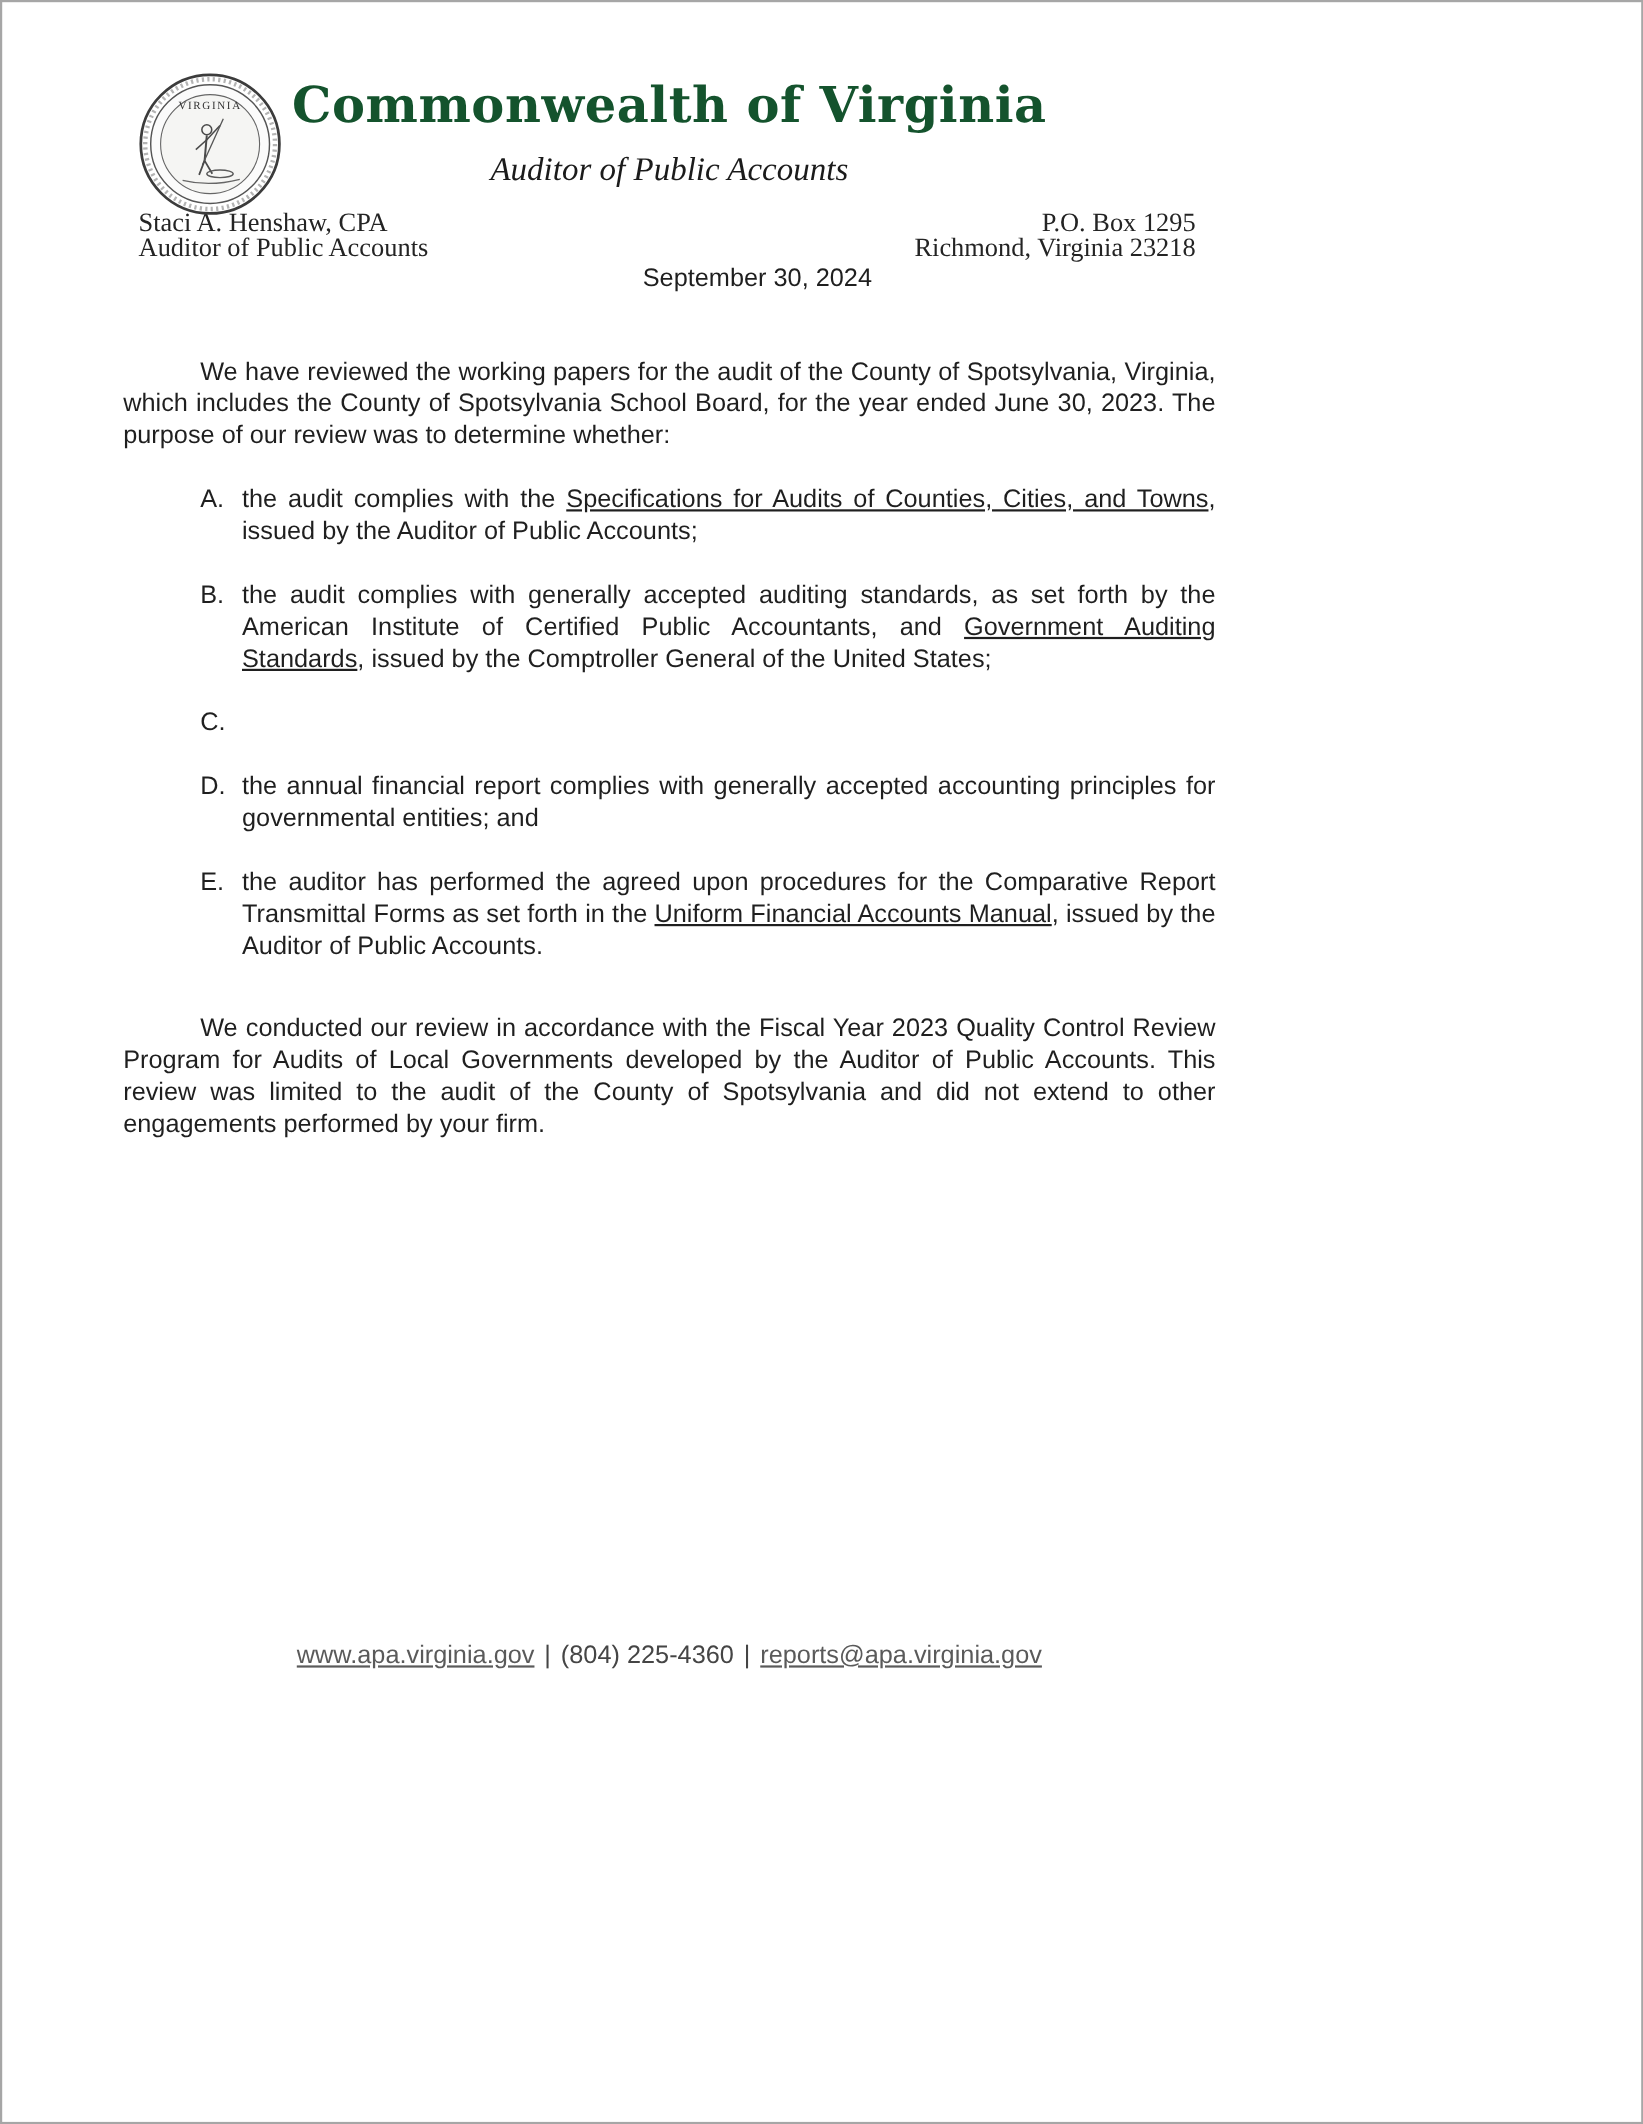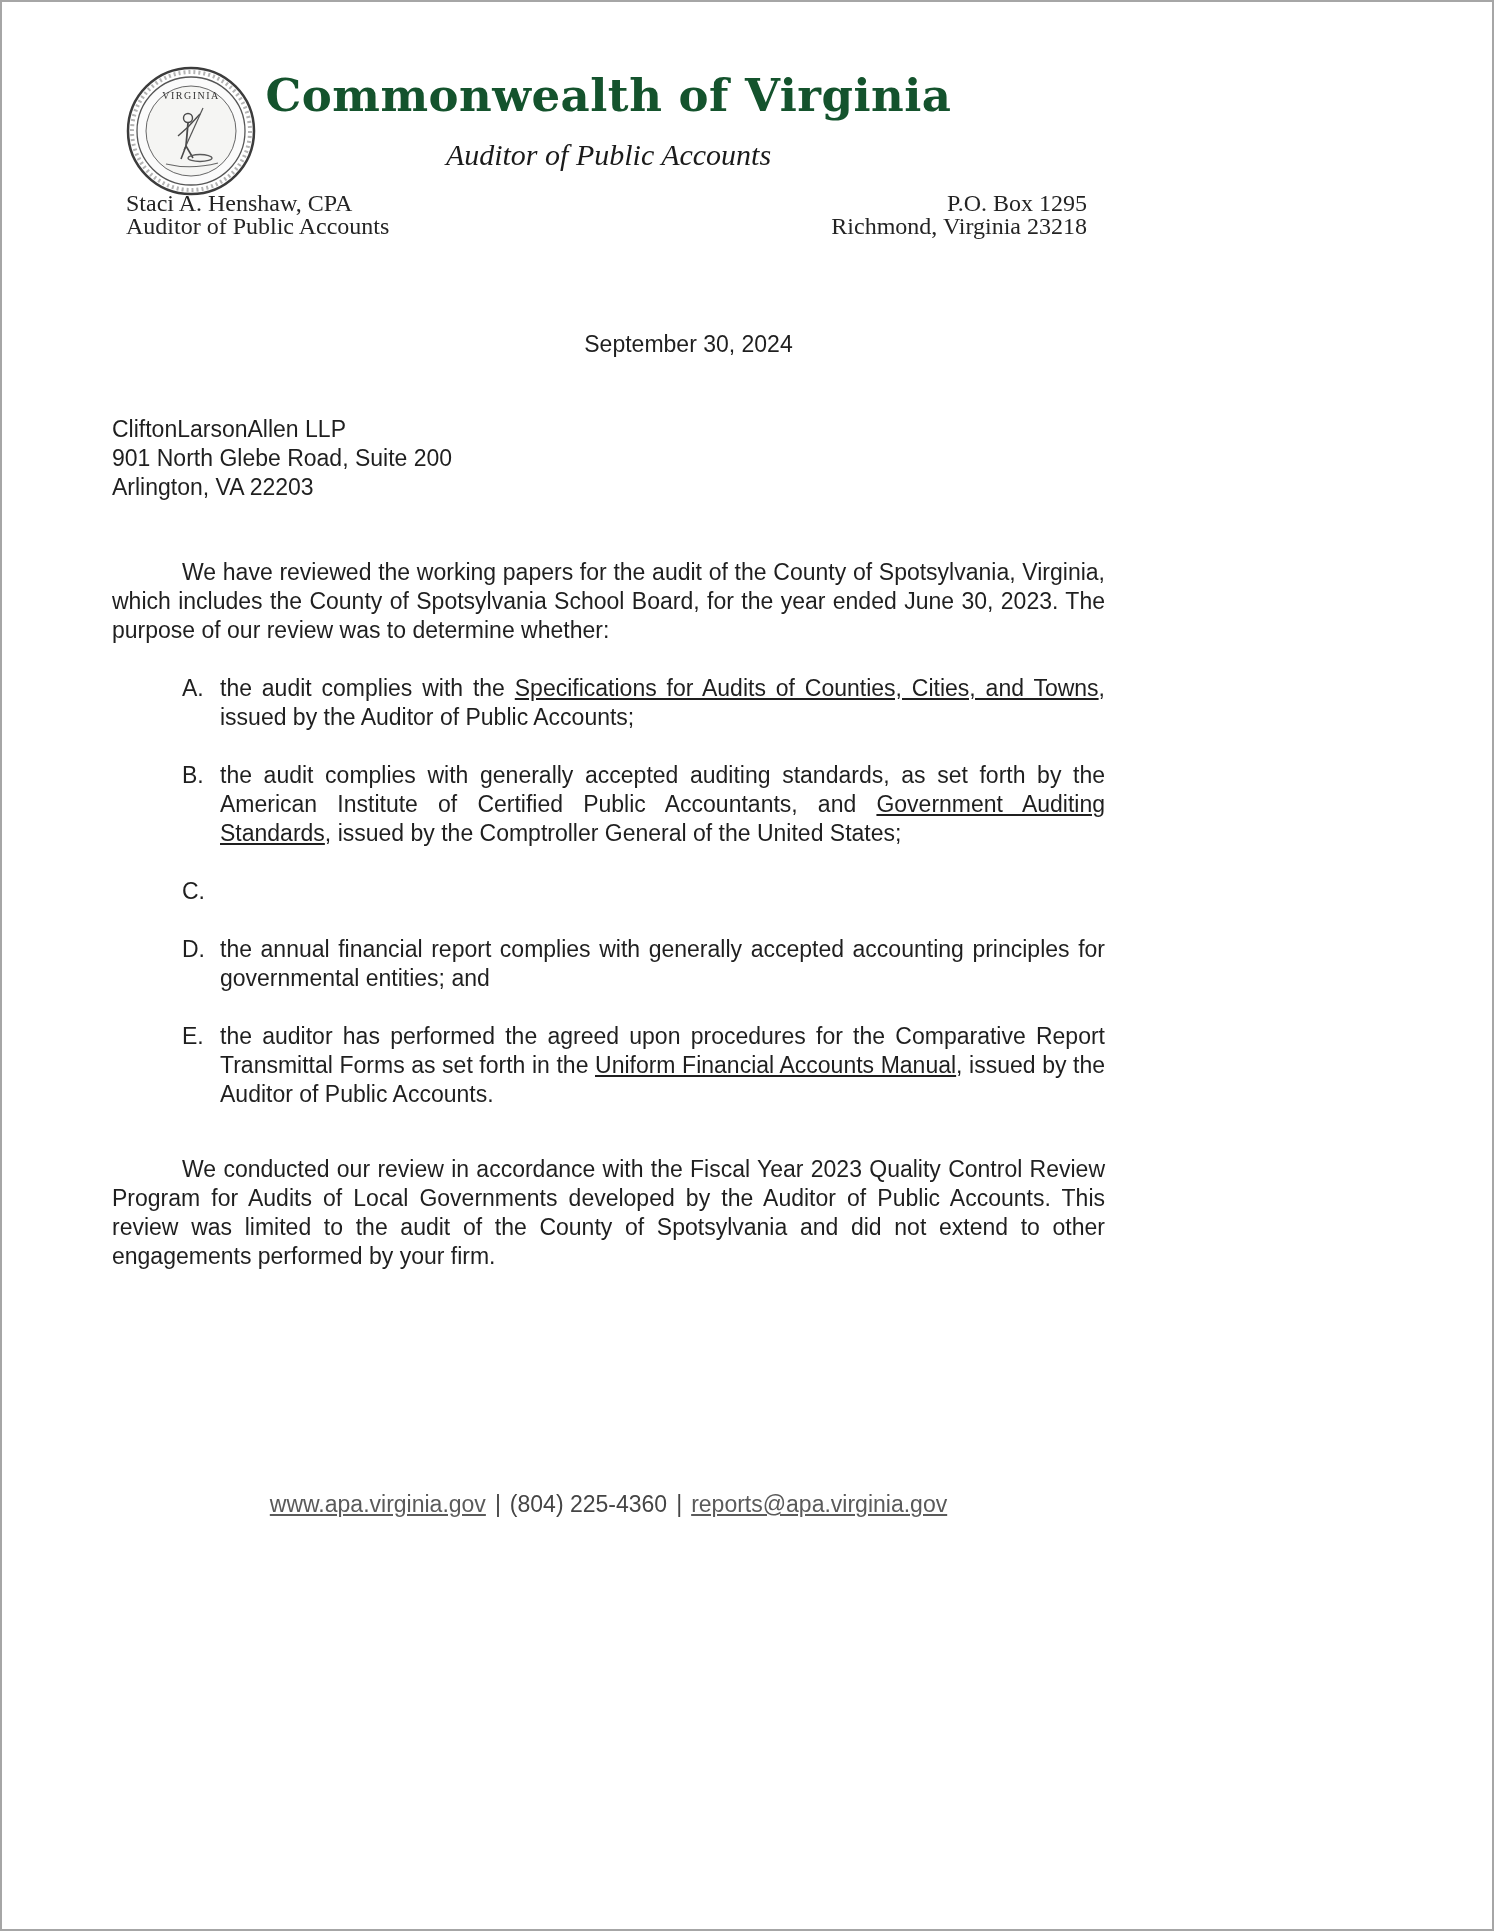--- a/index.html
+++ b/index.html
@@ -59,21 +59,20 @@
     font-family: "Liberation Serif", serif;
     font-size: 24px;
     line-height: 23px;
     color: #242424;
   }
   .info-left { margin-left: 14px; }
   .info-right { text-align: right; margin-right: 18px; }
 
   
   .date {
-    margin-top: 92px;
     padding-left: 160px;
     text-align: center;
     font-size: 23px;
     line-height: 29px;
   }
   .recipient {
     margin-top: 56px;
     font-size: 23px;
     line-height: 29px;
   }
@@ -161,25 +160,20 @@
         </div>
         <div class="info-right">
           <div>P.O. Box 1295</div>
           <div>Richmond, Virginia 23218</div>
         </div>
       </div>
     </div>
 
     <div class="date">September 30, 2024</div>
 
-    <div class="recipient">
-      <div>CliftonLarsonAllen LLP</div>
-      <div>901 North Glebe Road, Suite 200</div>
-      <div>Arlington, VA 22203</div>
-    </div>
 
     <div class="para">We have reviewed the working papers for the audit of the County of Spotsylvania, Virginia, which includes the County of Spotsylvania School Board, for the year ended June 30, 2023.  The purpose of our review was to determine whether:</div>
 
     <div class="list">
       <div class="item">
         <span class="item-label">A.</span>
         <span class="item-text"><span>the audit complies with the </span><span class="u">Specifications for Audits of Counties, Cities, and Towns</span><span>, issued by the Auditor of Public Accounts;</span></span>
       </div>
       <div class="item">
         <span class="item-label">B.</span>

